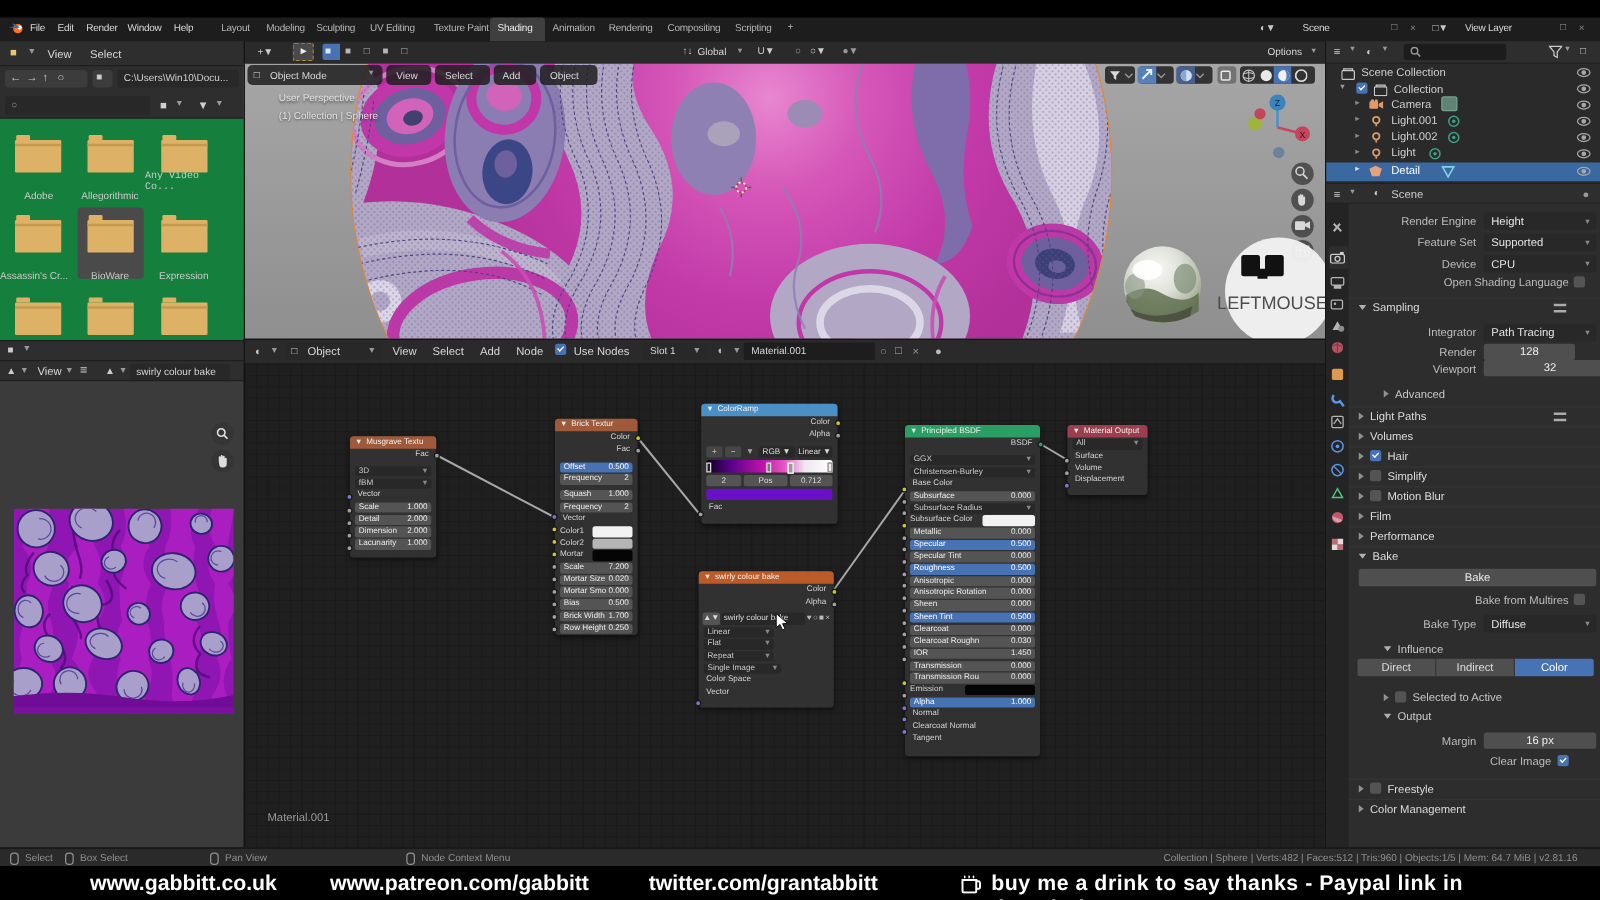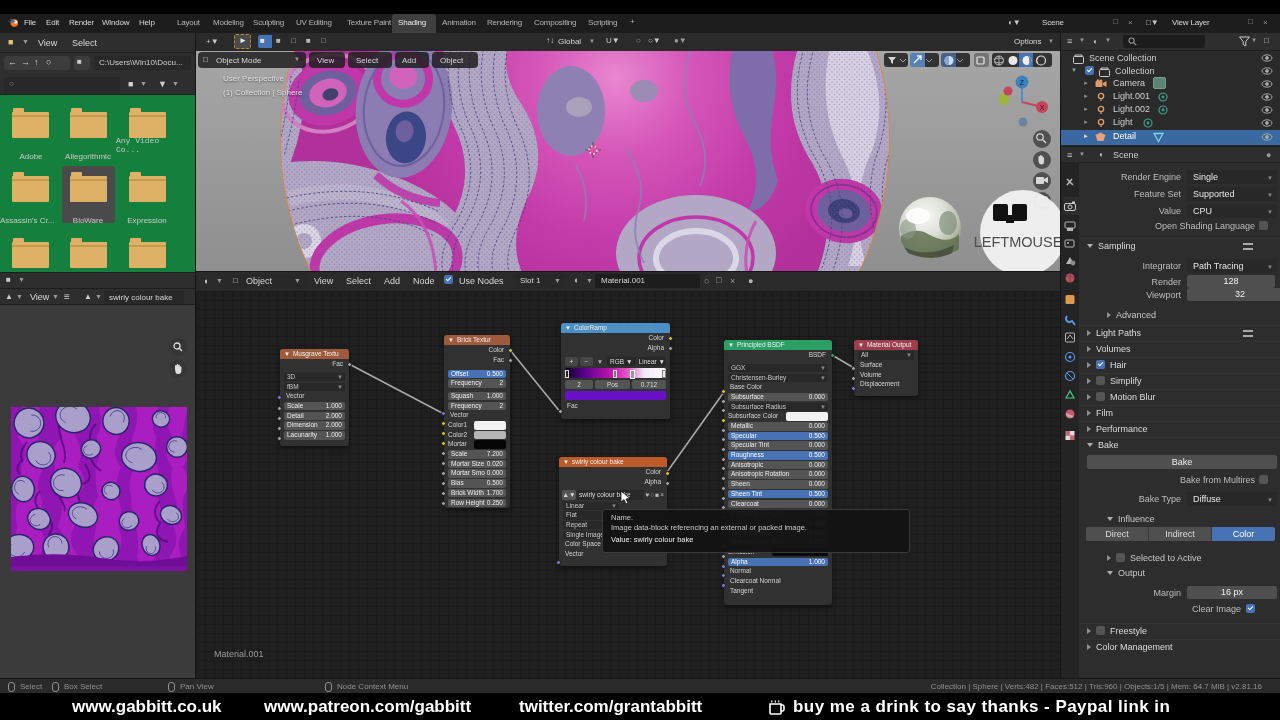--- a/index.html
+++ b/index.html
@@ -768,25 +768,20 @@
   <div class="nh" style="background:#9c3e4e;">Material Output</div>
   <div class="nd">All</div>
   <div class="nl">Surface</div>
   <div class="nl">Volume</div>
   <div class="nl">Displacement</div>
   <div class="sk" style="background:#a1a1a1;left:-3px;top:26px;"></div>
   <div class="sk" style="background:#a1a1a1;left:-3px;top:36px;"></div>
   <div class="sk" style="background:#7a7ad4;left:-3px;top:46px;"></div>
  </div>
 
- <div class="abs" style="left:406px;top:218px;width:308px;height:44px;background:#131313f5;border:1px solid #3a3a3a;border-radius:3px;font-size:7.5px;color:#c8c8c8;">
-  <div style="padding:3px 0 0 8px;">Name.</div>
-  <div style="padding:1px 0 0 8px;">Image data-block referencing an external or packed image.</div>
-  <div style="padding:3px 0 0 8px;color:#efefef;">Value: swirly colour bake</div>
- </div>
 
  <svg class="abs" style="left:424px;top:200px;" width="12" height="14" viewBox="0 0 12 14">
         <path d="M1 0 L1 11 L4 8.6 L6 13 L8 12 L6 8 L10 7.6 Z" fill="#fff" stroke="#000" stroke-width="0.7"></path>
       </svg>
  <span class="abs" style="left:18px;top:358px;color:#9a9a9a;font-size:9px;">Material.001</span>
 </div>
 
 <div class="abs" id="rightcol" style="left:1060px;top:33px;width:220px;height:645px;background:#2d2d2d;border-left:1px solid #151515;font-size:9px;">
 
  <div class="abs" style="left:0;top:0;width:220px;height:18px;background:#2e2e2e;border-bottom:1px solid #1e1e1e;">
@@ -936,32 +931,32 @@
    <svg style="position:absolute;left:1px;top:4px;" width="12" height="10" viewBox="0 0 12 10">
             <rect x="0.5" y="2.5" width="11" height="7" rx="1.5" fill="none" stroke="#ccc"></rect>
             <circle cx="6" cy="6" r="2" fill="none" stroke="#ccc"></circle>
             <rect x="8" y="0.5" width="3" height="2" fill="#ccc"></rect>
           </svg>
   </div>
  </div>
 
  <div class="abs" id="props" style="left:18px;top:130px;width:202px;height:515px;background:#2d2d2d;color:#c8c8c8;">
   <span class="abs lbl" style="right:100px;top:9px;">Render Engine</span>
-  <div class="abs pdrop" style="left:108px;top:7px;width:90px;">Single</div>
+  <div class="abs pdrop" style="left:108px;top:7px;width:90px;">Height</div>
   <span class="abs lbl" style="right:100px;top:26px;">Feature Set</span>
   <div class="abs pdrop" style="left:108px;top:24px;width:90px;">Supported</div>
-  <span class="abs lbl" style="right:100px;top:43px;">Value</span>
+  <span class="abs lbl" style="right:100px;top:43px;">Device</span>
   <div class="abs pdrop" style="left:108px;top:41px;width:90px;">CPU</div>
   <span class="abs lbl" style="right:26px;top:58px;">Open Shading Language</span>
   <span class="abs cb" style="left:180px;top:58px;"></span>
   <div class="abs phd" style="left:0;top:75px;width:202px;"><b class="tdn"></b>Sampling<span class="mlines"></span></div>
   <span class="abs lbl" style="right:100px;top:98px;">Integrator</span>
   <div class="abs pdrop" style="left:108px;top:96px;width:90px;">Path Tracing</div>
   <span class="abs lbl" style="right:100px;top:114px;">Render</span>
-  <div class="abs pfld" style="left:108px;top:112px;width:88px;">128</div>
+  <div class="abs pfld" style="left:108px;top:112px;width:73px;">128</div>
   <span class="abs lbl" style="right:100px;top:127px;">Viewport</span>
   <div class="abs pfld" style="left:108px;top:125px;width:106px;">32</div>
   <div class="abs" style="left:28px;top:147px;color:#c8c8c8;"><b class="trt"></b>Advanced</div>
   <div class="abs phd" style="left:0;top:162px;width:202px;"><b class="trt"></b>Light Paths<span class="mlines"></span></div>
   <div class="abs phd" style="left:0;top:178px;width:202px;"><b class="trt"></b>Volumes</div>
   <div class="abs phd" style="left:0;top:194px;width:202px;"><b class="trt"></b><span class="cbb" style="margin-right:5px;"></span>Hair</div>
   <div class="abs phd" style="left:0;top:210px;width:202px;"><b class="trt"></b><span class="cb" style="margin-right:5px;"></span>Simplify</div>
   <div class="abs phd" style="left:0;top:226px;width:202px;"><b class="trt"></b><span class="cb" style="margin-right:5px;"></span>Motion Blur</div>
   <div class="abs phd" style="left:0;top:242px;width:202px;"><b class="trt"></b>Film</div>
   <div class="abs phd" style="left:0;top:258px;width:202px;"><b class="trt"></b>Performance</div>

